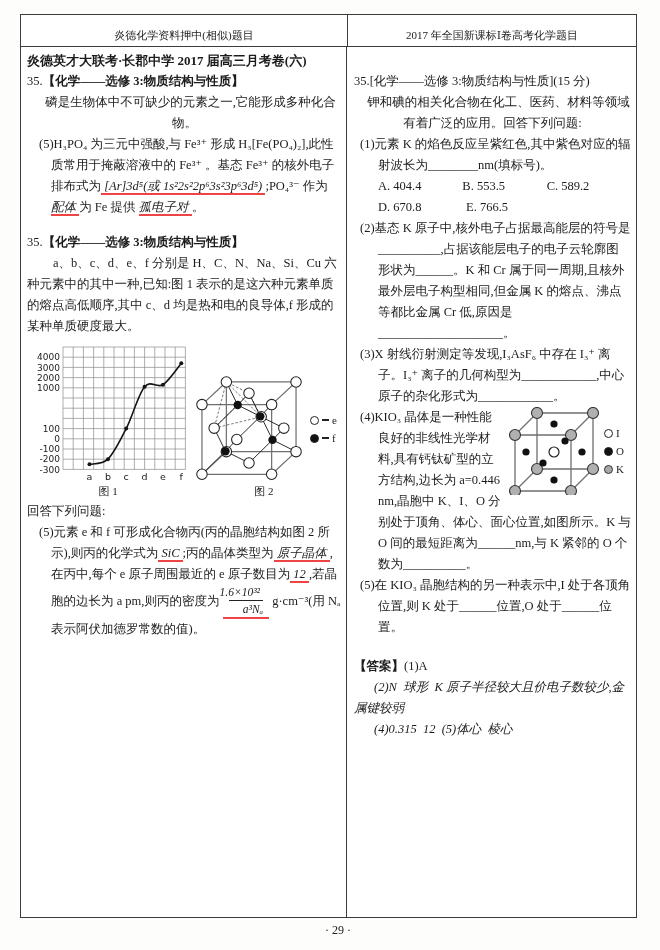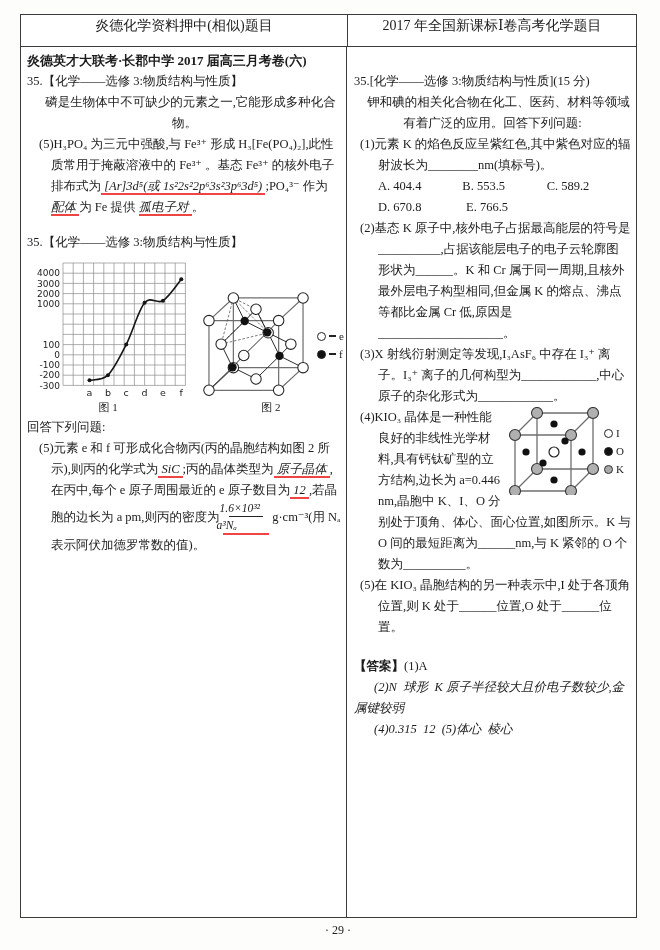--- a/index.html
+++ b/index.html
@@ -2,48 +2,48 @@
 <html><head>
 <meta charset="utf-8">
 <style>
   html,body{margin:0;padding:0;}
   body{width:660px;height:950px;background:#fdfdfc;position:relative;
        font-family:"Liberation Serif","DejaVu Serif",serif;color:#1c1c1c;
        font-size:12.5px;line-height:21px;}
   .page-border{position:absolute;left:20px;top:14px;width:617px;height:904px;
        border:1.5px solid #3c3c3c;box-sizing:border-box;background:#fff;}
   .header-row{display:flex;border-bottom:1.5px solid #3c3c3c;height:31px;}
-  .hcell{display:flex;align-items:flex-start;justify-content:center;font-size:14px;}
+  .hcell{display:flex;align-items:flex-end;justify-content:center;font-size:11px;}
   .hcell.left{width:326px;border-right:1.5px solid #3c3c3c;}
   .hcell.right{flex:1;}
   .cols{display:flex;height:calc(100% - 32.5px);}
   .col-left{width:326px;border-right:1.5px solid #3c3c3c;box-sizing:border-box;
        padding:3px 4px 0 6px;overflow:hidden;}
   .col-right{flex:1;box-sizing:border-box;padding:24px 5px 0 7px;overflow:hidden;}
   .src-title{font-weight:700;font-size:13px;}
   .qhead{white-space:nowrap;}
-  .b{font-weight:400;}
+  .b{font-weight:700;}
   .u{border-bottom:2px solid #ef4444;font-style:italic;}
   .intro1{text-indent:12px;text-align:center;}
   .para2{text-indent:26px;}
   .q-item{padding-left:24px;text-indent:-12px;}
   .rq{padding-left:24px;text-indent:-18px;}
   .sec-gap{height:14px;}
-  .figrow{display:flex;align-items:flex-end;gap:9px;margin:4px 0 2px 0;}
+  .figrow{display:flex;align-items:flex-end;gap:2px;margin:4px 0 2px 0;}
   .figbox{display:flex;flex-direction:column;align-items:center;}
   .figcap{font-size:11px;line-height:15px;margin-top:1px;}
   .fig2wrap{display:flex;align-items:center;gap:3px;}
   .legend-col{display:flex;flex-direction:column;gap:6px;}
   .leg-row{display:flex;align-items:center;gap:3px;font-size:11px;line-height:12px;}
   .sw{display:inline-block;width:9px;height:9px;border-radius:50%;
       border:1.2px solid #222;box-sizing:border-box;background:#fff;}
   .sw.filled{background:#111;}
   .sw.gray{background:#a9a9a9;border-color:#333;}
   .leg-dash{display:inline-block;width:7px;height:1.2px;background:#222;}
-  .frac{display:inline-block;vertical-align:middle;text-align:left;
+  .frac{display:inline-block;vertical-align:middle;text-align:right;
         line-height:14px;font-size:11.5px;padding:0 6px 1px 6px;}
   .frac .num{display:block;border-bottom:1px solid #222;padding:0 3px 1px 3px;}
   .frac .den{display:block;padding-top:1px;}
   .opts{display:flex;padding-left:24px;}
   .opts span{width:88px;}
   .kio3-float{float:right;width:124px;margin:0 0 2px 4px;display:flex;
       align-items:center;gap:3px;text-indent:0;}
   .answers{margin-top:18px;}
   .ans{white-space:pre-wrap;}
   .ans-k{font-style:italic;font-family:"Liberation Serif","DejaVu Serif",serif;}
@@ -70,20 +70,21 @@
 
     <div class="col-left">
       <div class="src-title">炎德英才大联考·长郡中学 2017 届高三月考卷(六)</div>
       <div class="qhead"><span>35.</span><span class="b">【化学——选修 3:物质结构与性质】</span></div>
       <div class="intro1">磷是生物体中不可缺少的元素之一,它能形成多种化合物。</div>
       <div class="q-item"><span>(5)H₃PO₄ 为三元中强酸,与 Fe³⁺ 形成 H₃[Fe(PO₄)₂],此性质常用于掩蔽溶液中的 Fe³⁺ 。基态 Fe³⁺ 的核外电子排布式为</span><span class="u"> [Ar]3d⁵(或 1s²2s²2p⁶3s²3p⁶3d⁵) </span><span>;PO₄³⁻ 作为 </span><span class="u"> 配体 </span><span> 为 Fe 提供 </span><span class="u"> 孤电子对 </span><span> 。</span></div>
 
       <div class="sec-gap"></div>
 
       <div class="qhead"><span>35.</span><span class="b">【化学——选修 3:物质结构与性质】</span></div>
+      <div class="para2">a、b、c、d、e、f 分别是 H、C、N、Na、Si、Cu 六种元素中的其中一种,已知:图 1 表示的是这六种元素单质的熔点高低顺序,其中 c、d 均是热和电的良导体,f 形成的某种单质硬度最大。</div>
 
       <div class="figrow">
 
         <div class="figbox">
           <svg width="162" height="142">
               <path d="M36.0 6V128.4M46.2 6V128.4M56.4 6V128.4M66.6 6V128.4M76.8 6V128.4M87.0 6V128.4M97.2 6V128.4M107.4 6V128.4M117.6 6V128.4M127.8 6V128.4M138.0 6V128.4M148.2 6V128.4M158.4 6V128.4M36 6.0H158.4M36 16.2H158.4M36 26.4H158.4M36 36.6H158.4M36 46.8H158.4M36 57.0H158.4M36 67.2H158.4M36 77.4H158.4M36 87.6H158.4M36 97.8H158.4M36 108.0H158.4M36 118.2H158.4M36 128.4H158.4" stroke="#8d8d8d" stroke-width="0.7" fill="none"></path>
               <text x="33" y="19.4" text-anchor="end" font-size="9">4000</text>
               <text x="33" y="29.6" text-anchor="end" font-size="9">3000</text>
               <text x="33" y="39.8" text-anchor="end" font-size="9">2000</text>
               <text x="33" y="50.0" text-anchor="end" font-size="9">1000</text>

